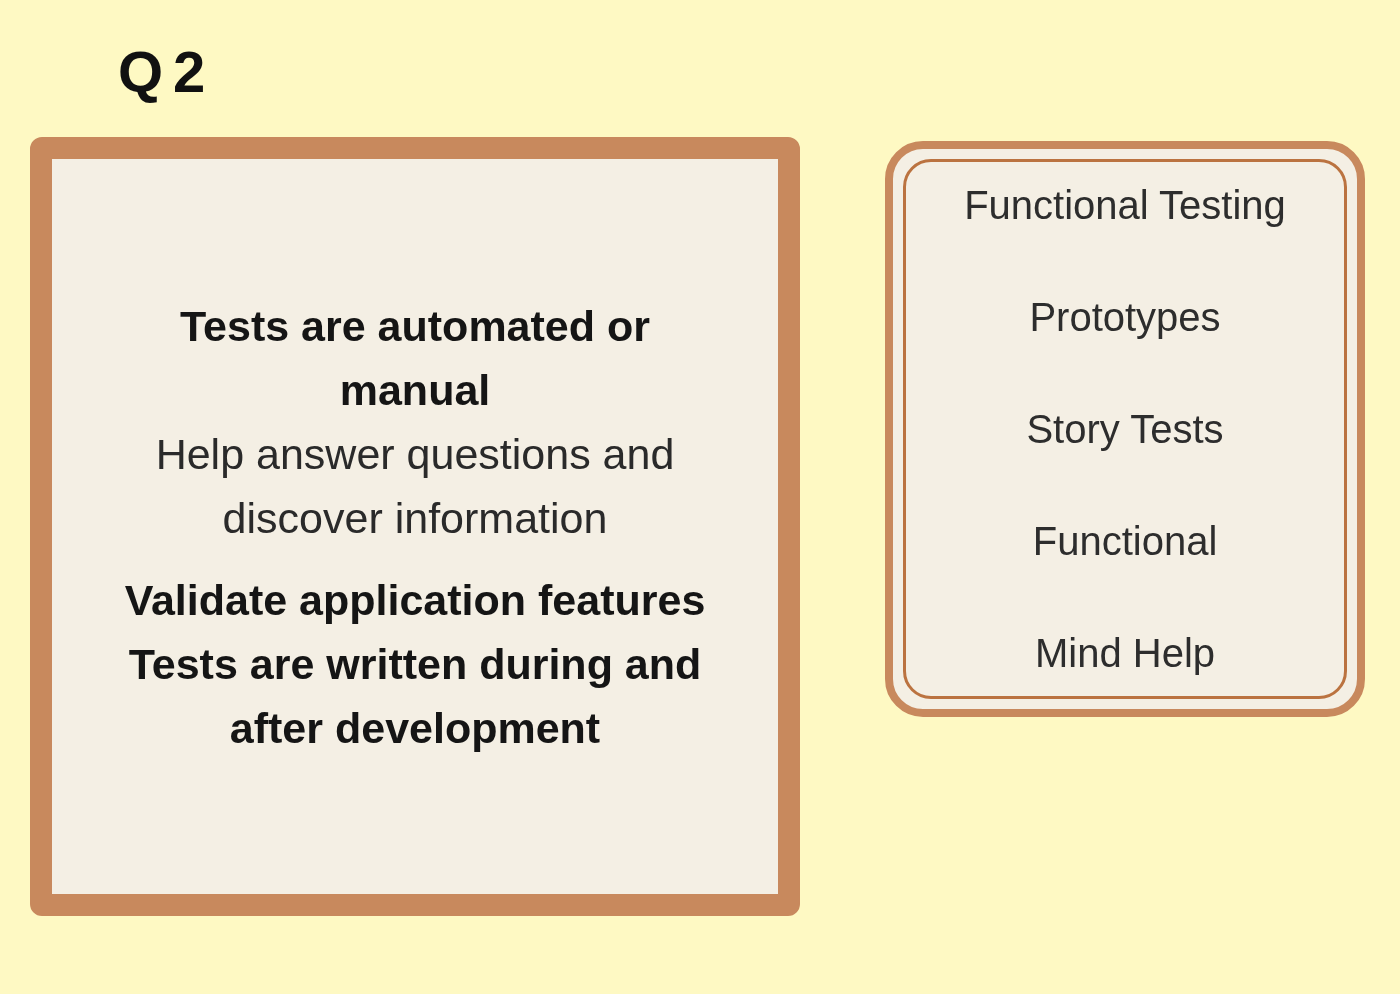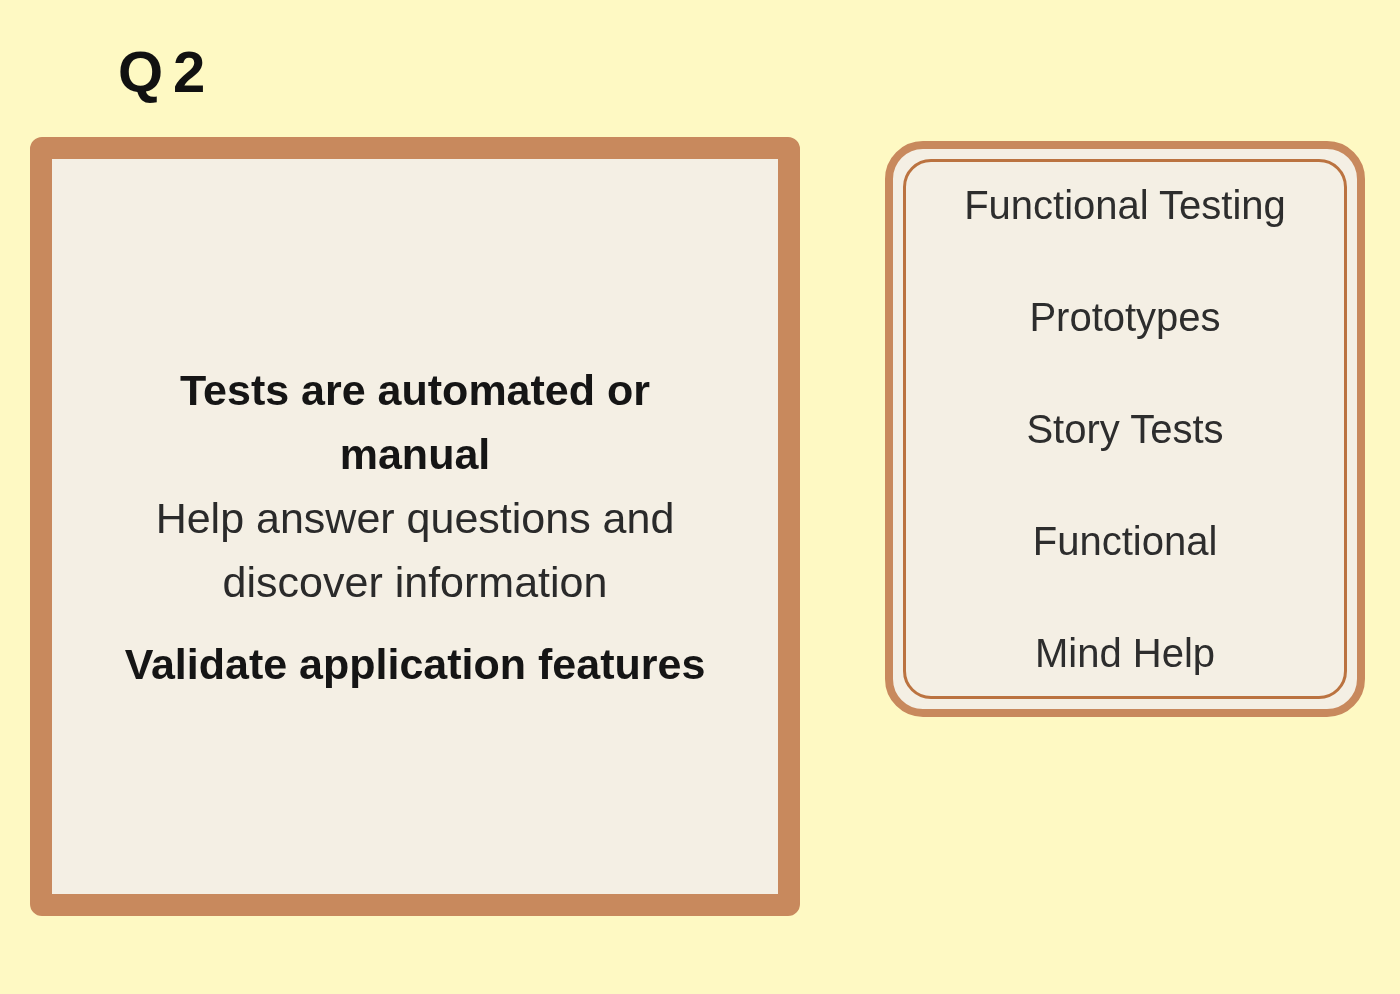--- a/index.html
+++ b/index.html
@@ -96,20 +96,21 @@
 <body>
 
 <div class="canvas">
 
   <div class="page-title">Q2</div>
 
   <div class="left-card">
     <p class="bold">Tests are automated or manual</p>
     <p class="regular">Help answer questions and discover information</p>
     <p class="bold">Validate application features</p>
+    <p class="bold">Tests are written during and after development</p>
   </div>
 
   <div class="right-card">
     <div class="inner-line"></div>
     <div class="items">
       <div>Functional Testing</div>
       <div>Prototypes</div>
       <div>Story Tests</div>
       <div>Functional</div>
       <div>Mind Help</div>

